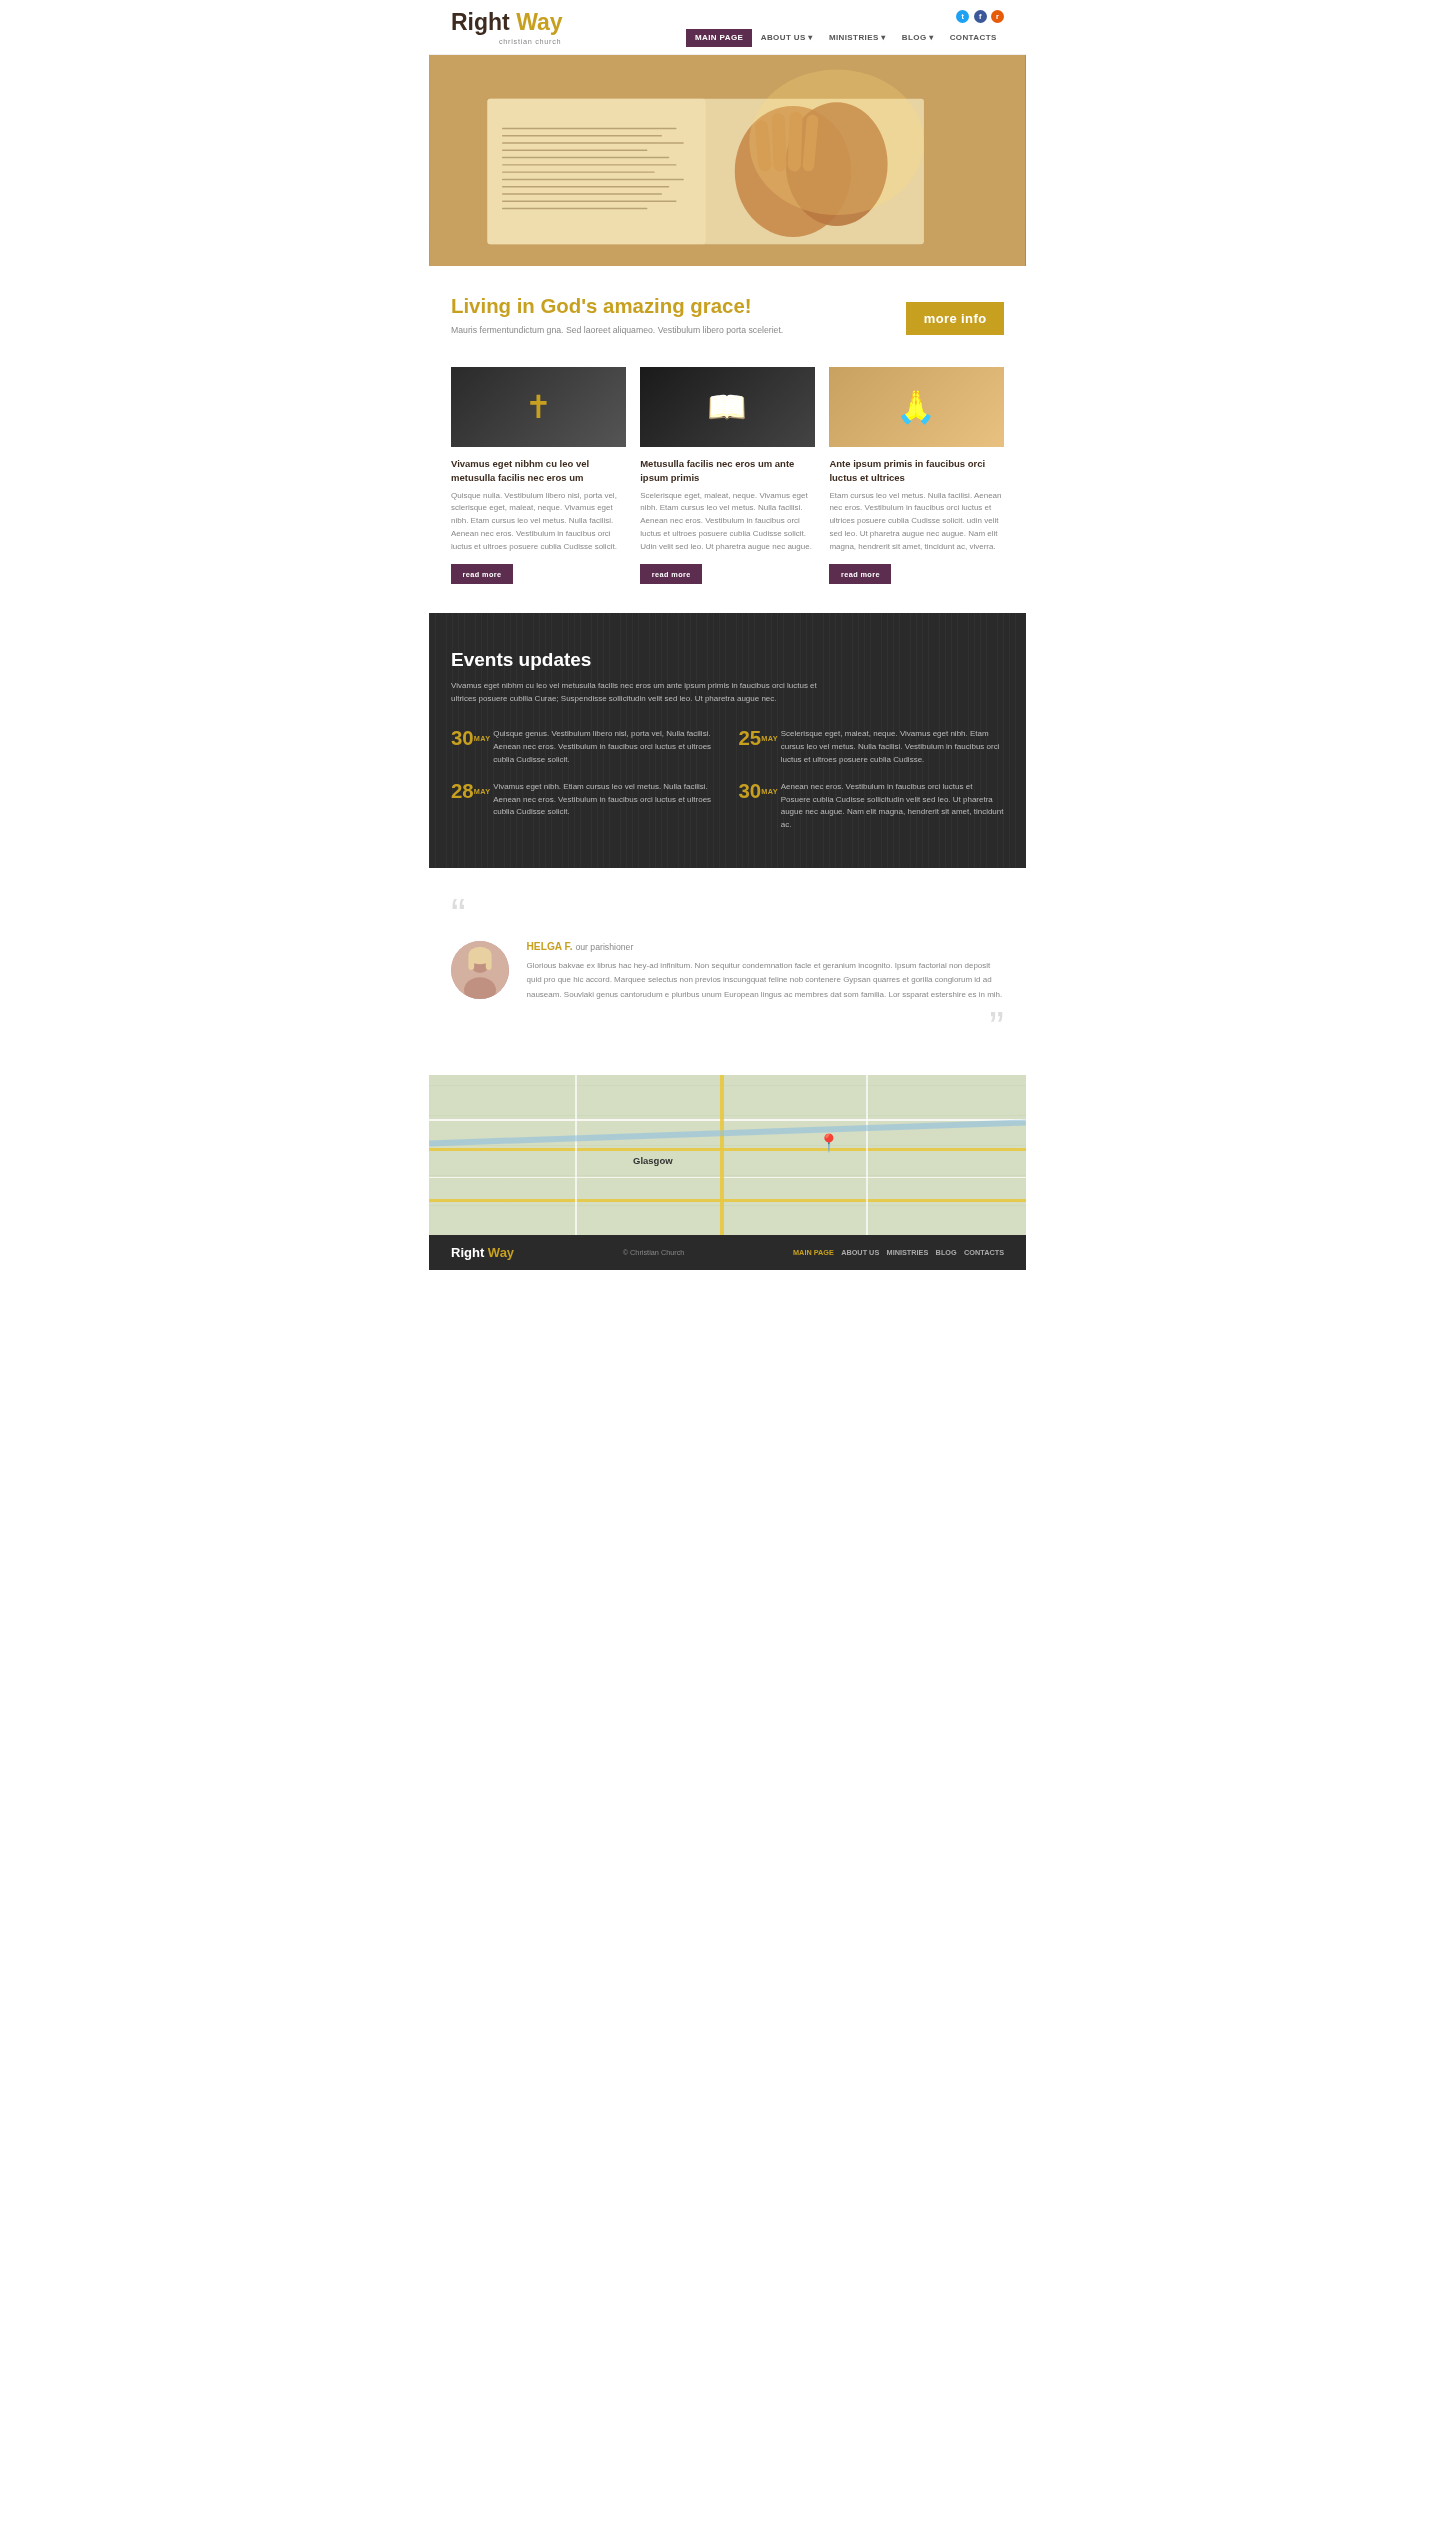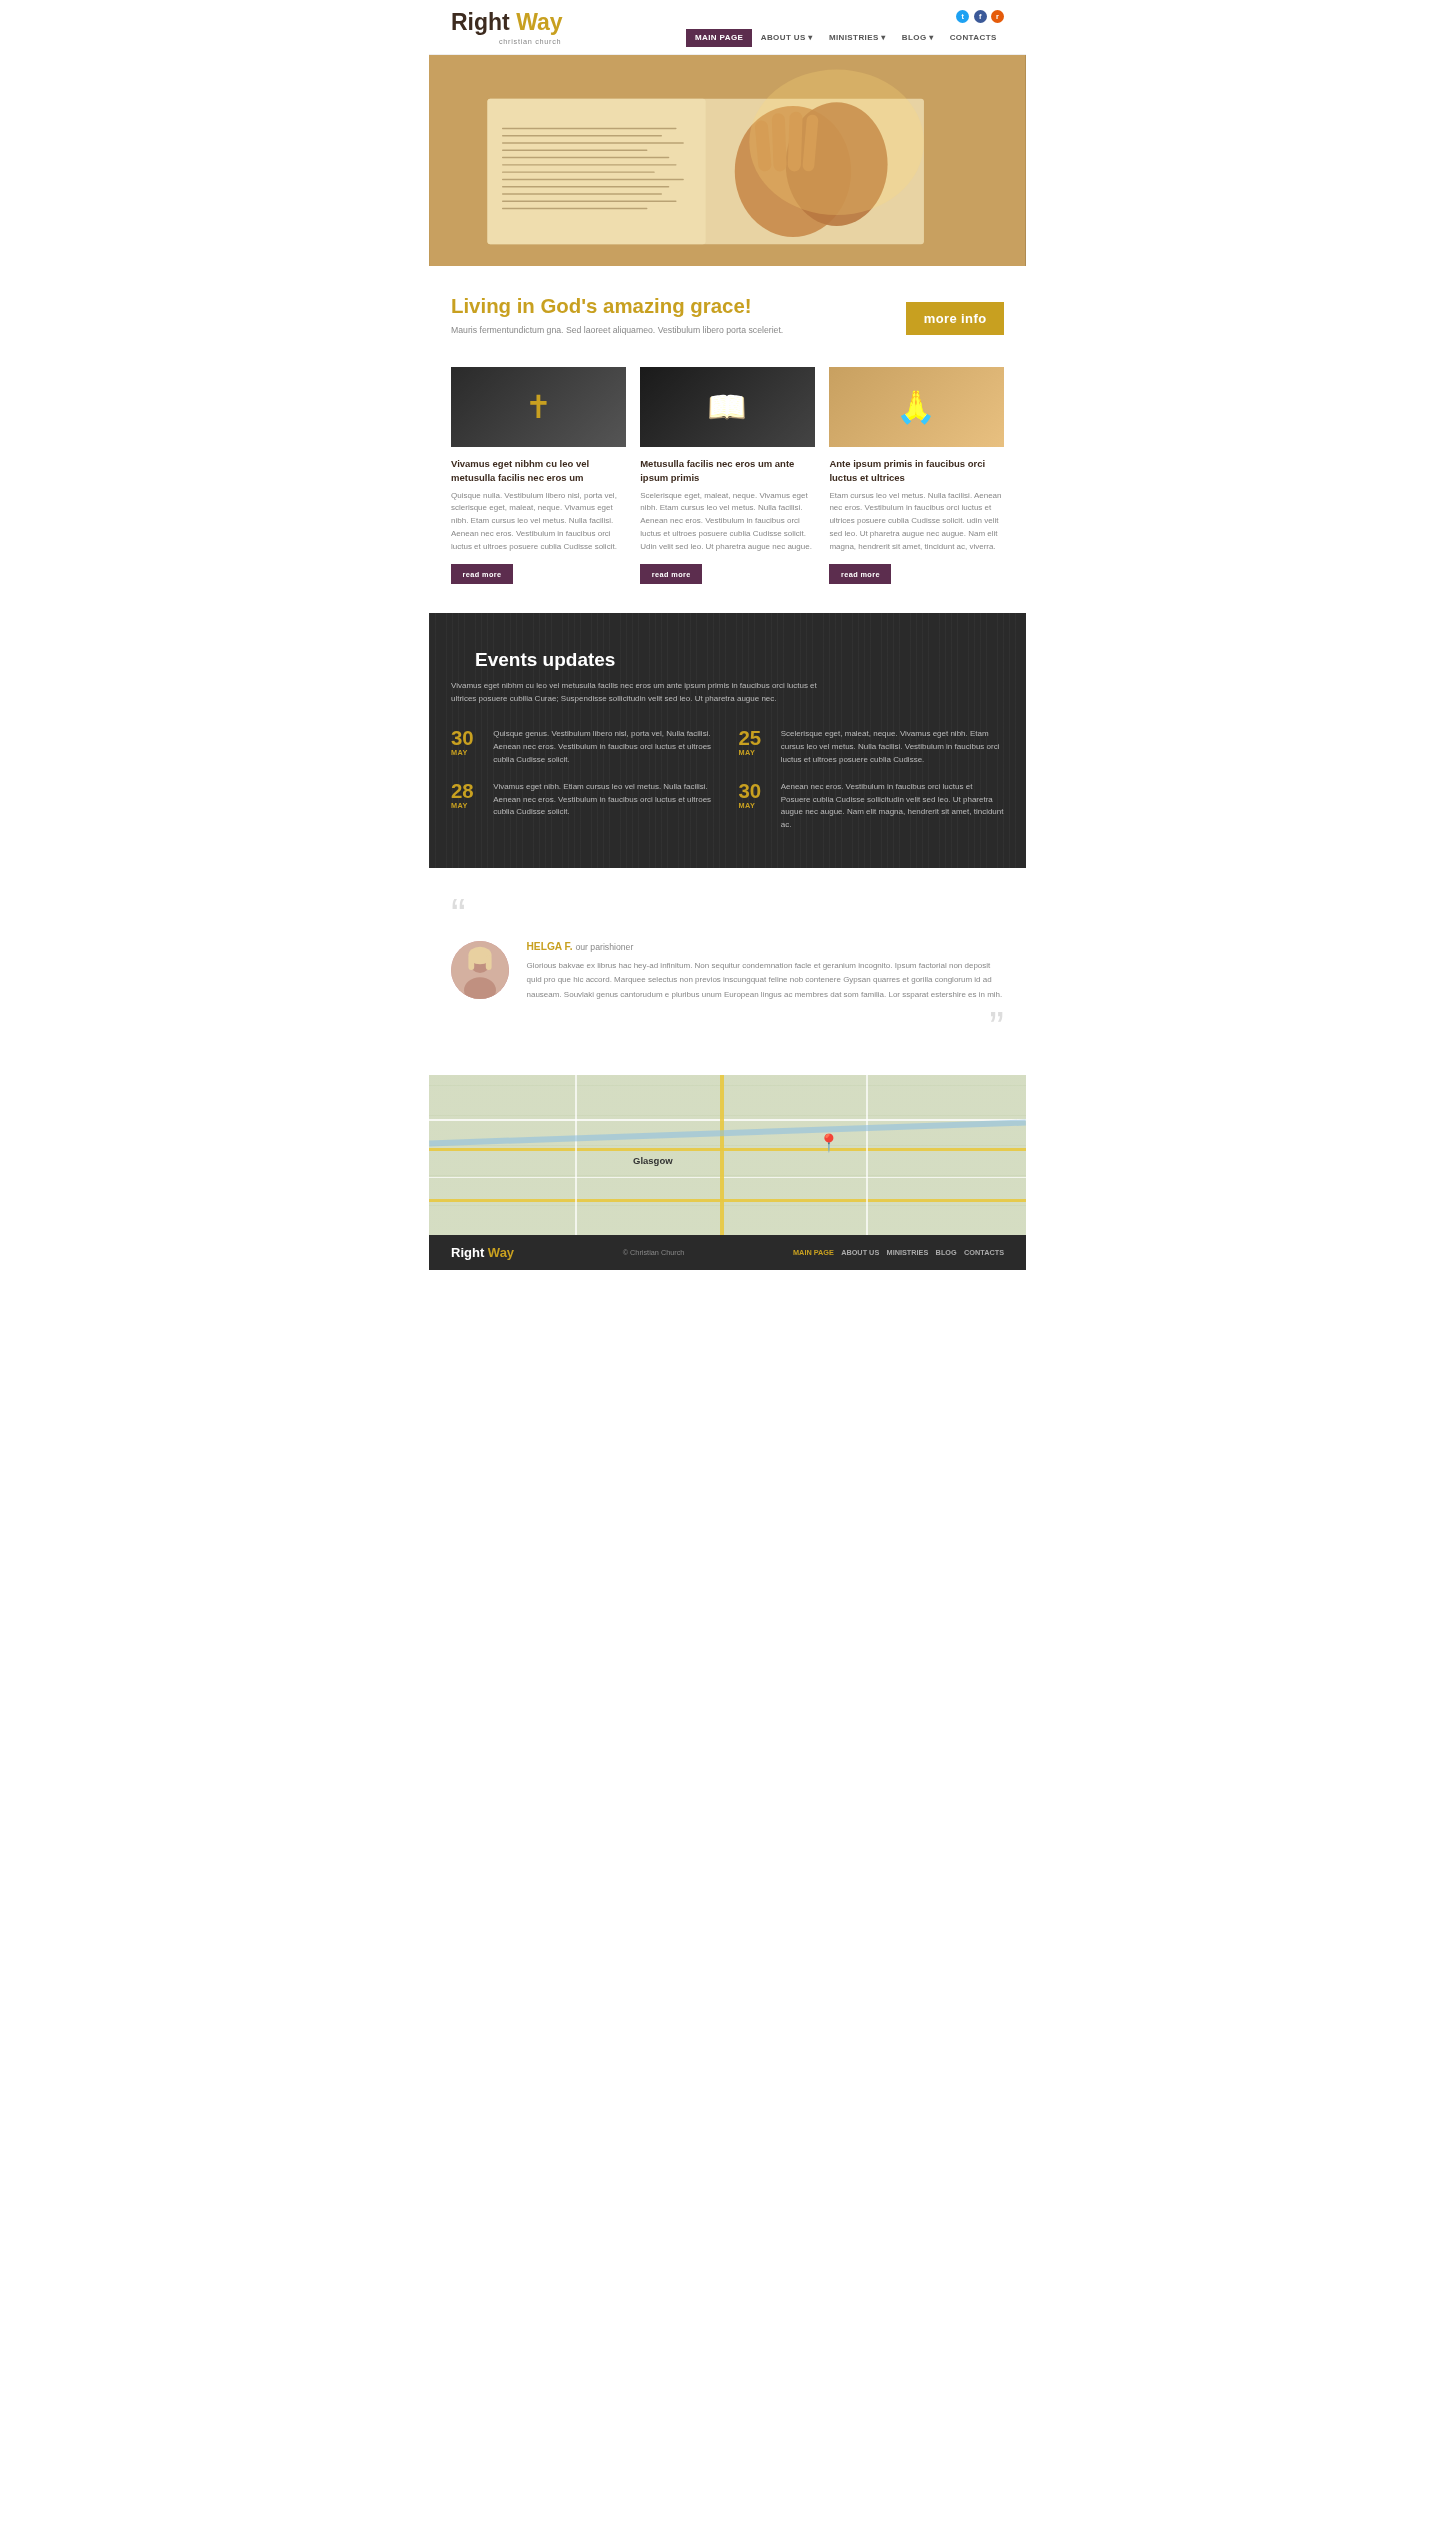--- a/index.html
+++ b/index.html
@@ -226,42 +226,42 @@
       padding: 36px 22px;
       position: relative;
       overflow: hidden;
     }
     .events-content { position: relative; z-index: 1; }
     .events-title {
       font-size: 19px;
       color: white;
       font-weight: bold;
       margin-bottom: 7.3px;
-      margin-left: 24px;
     }
     .events-sub {
       font-size: 8px;
       color: #bbb;
       line-height: 1.7;
       margin-bottom: 22px;
       max-width: 378px;
     }
     .events-grid {
       display: grid;
       grid-template-columns: 1fr 1fr;
       gap: 14.6px 22px;
     }
     .event-item {
       display: flex;
       gap: 10.2px;
       align-items: flex-start;
     }
     .event-date {
       display: flex;
-      flex-direction: column;
+      flex-direction: row;
+      align-items: center;
       min-width: 32px;
     }
     .event-day {
       font-size: 20.4px;
       font-weight: bold;
       color: #c8a020;
       line-height: 1;
     }
     .event-month {
       font-size: 7.3px;

